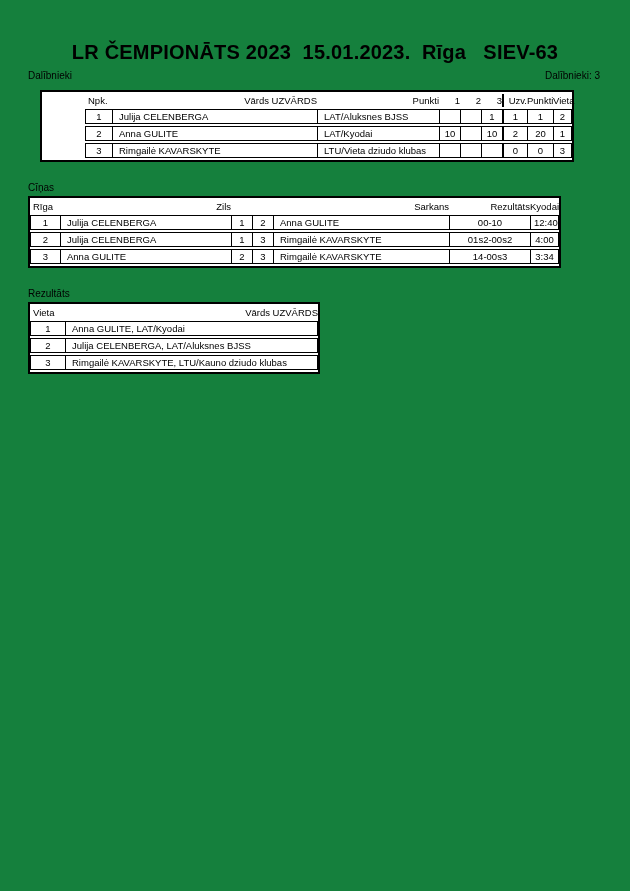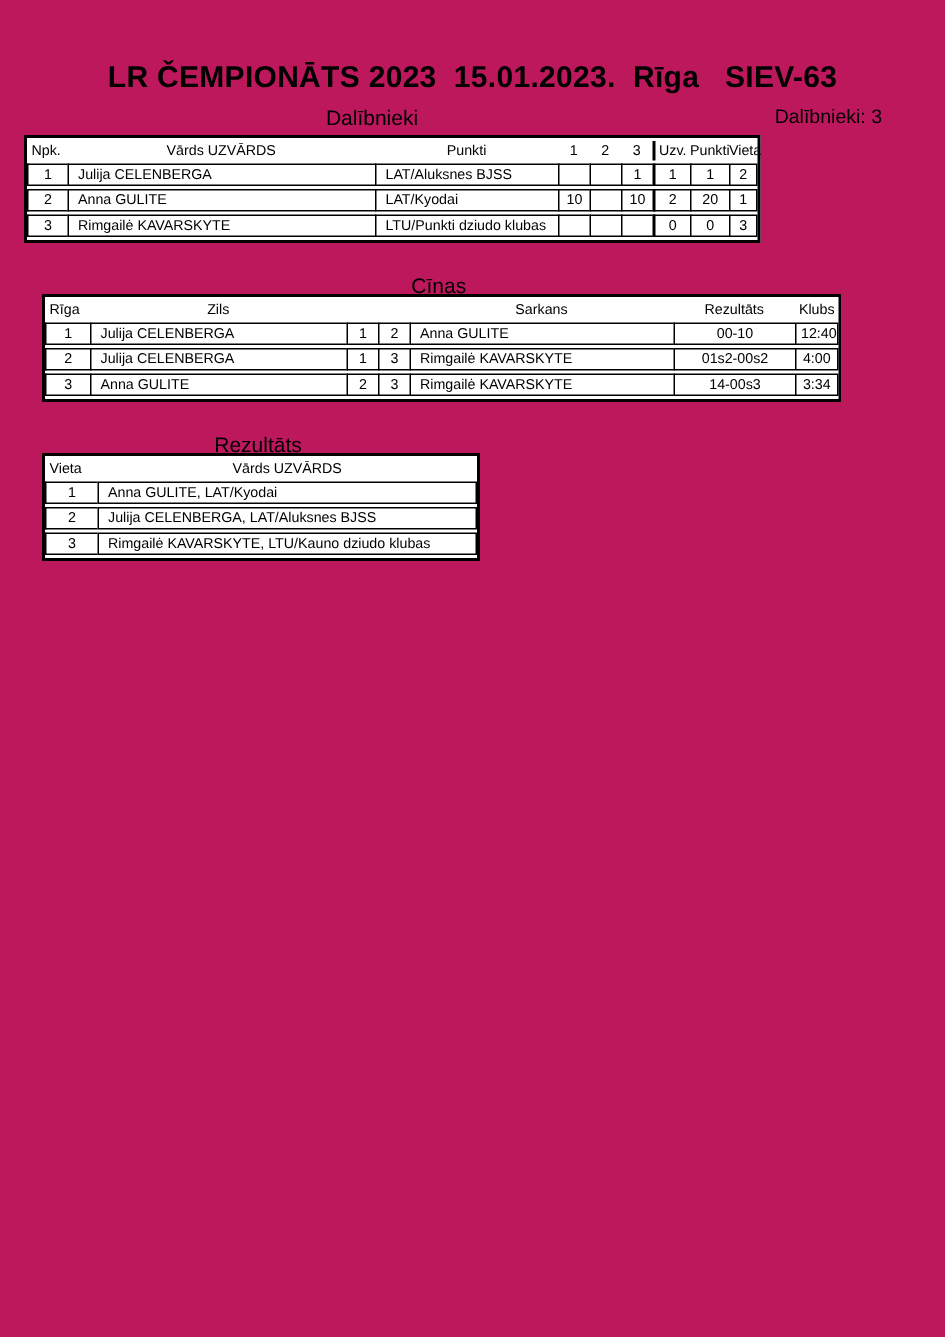--- a/index.html
+++ b/index.html
@@ -1,65 +1,64 @@
 <!DOCTYPE html>
 <html><head>
 <meta charset="utf-8">
 <style>
   * { box-sizing: border-box; }
   html, body { margin: 0; padding: 0; background: #fff; }
   .page {
     position: relative;
     width: 630px;
     height: 891px;
-    background: #be185d;
+    background: #15803d;
     color: #000000;
     font-family: "Liberation Sans", sans-serif;
     overflow: hidden;
   }
   .title {
     position: absolute;
     top: 41px;
     left: 0;
     width: 630px;
     text-align: center;
     font-size: 20px;
     font-weight: 700;
     white-space: pre;
     letter-spacing: 0.2px;
   }
   .sec-label {
     position: absolute;
-    font-size: 14px;
-    text-align: center;
+    font-size: 10px;
     white-space: pre;
   }
   #lbl-participants { top: 70px; left: 28px; width: 440px; }
-  #participants-note { position: absolute; top: 70px; right: 42px; font-size: 13px; margin-left: 46px; }
+  #participants-note { position: absolute; top: 70px; right: 30px; font-size: 10px; margin-left: 46px; }
   #lbl-fights { top: 182px; left: 28px; width: 529px; }
   #lbl-results { top: 288px; left: 28px; width: 288px; }
 
   table.doc-table {
     position: absolute;
     border-collapse: separate;
     border-spacing: 0 2px;
     border: 2px solid #000;
     background: #fff;
     table-layout: fixed;
   }
-  #participants-table { top: 90px; left: 16px; width: 491px; }
+  #participants-table { top: 90px; left: 40px; width: 491px; padding-left: 43px; }
   #fights-table { top: 196px; left: 28px; width: 533px; }
   #results-table { top: 302px; left: 28px; width: 292px; }
 
   .doc-table th {
     font-weight: 400;
     font-size: 9.5px;
     height: 13px;
     padding: 0;
-    text-align: center;
+    text-align: right;
     white-space: nowrap;
     overflow: visible;
   }
   .doc-table td {
     border: 1px solid #000;
     border-right: 0;
     font-size: 9.5px;
     height: 15px;
     padding: 0 3px;
     text-align: center;
@@ -123,21 +122,21 @@
       <td>10</td>
       <td></td>
       <td>10</td>
       <td class="thick-l">2</td>
       <td>20</td>
       <td>1</td>
     </tr>
     <tr>
       <td>3</td>
       <td class="left">Rimgailė KAVARSKYTE</td>
-      <td class="left">LTU/Punkti dziudo klubas</td>
+      <td class="left">LTU/Vieta dziudo klubas</td>
       <td></td>
       <td></td>
       <td></td>
       <td class="thick-l">0</td>
       <td>0</td>
       <td>3</td>
     </tr>
   </tbody>
     </table>
 
@@ -154,21 +153,21 @@
         <col style="width:29px">
     </colgroup>
     <tbody>
         <tr>
       <th class="left">Rīga</th>
       <th>Zils</th>
       <th></th>
       <th></th>
       <th>Sarkans</th>
       <th>Rezultāts</th>
-      <th>Klubs</th>
+      <th>Kyodai</th>
     </tr>
     <tr>
       <td>1</td>
       <td class="left">Julija CELENBERGA</td>
       <td>1</td>
       <td>2</td>
       <td class="left">Anna GULITE</td>
       <td>00-10</td>
       <td>12:40</td>
     </tr>

